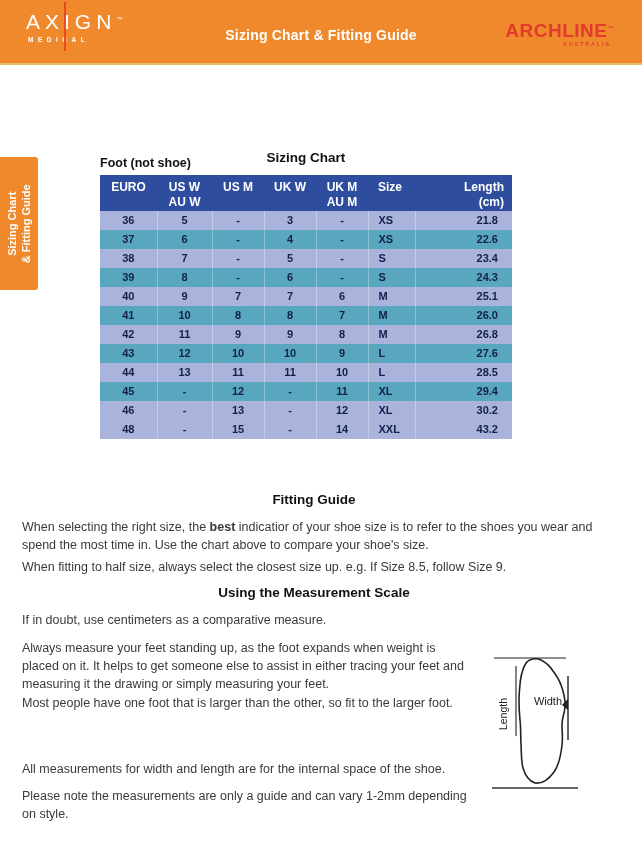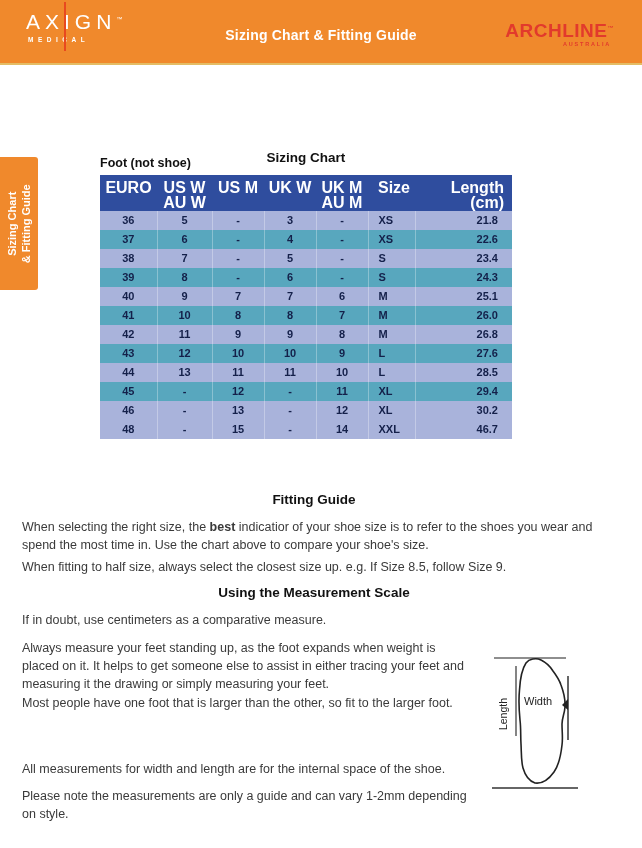--- a/index.html
+++ b/index.html
@@ -35,21 +35,21 @@
   .side-tab-text span{display:block;}
 
   
   .chart-title{position:absolute;left:100px;top:150px;width:412px;text-align:center;
                font-size:13.5px;font-weight:700;color:#111;}
   .foot-note{position:absolute;left:100px;top:156px;width:412px;text-align:left;
              font-size:12.5px;font-weight:700;color:#111;}
 
   
   .size-table{position:absolute;left:100px;top:175px;width:412px;border-collapse:collapse;table-layout:fixed;}
-  .size-table th{background:var(--table-header-blue);color:#fff;font-size:16px;font-weight:700;
+  .size-table th{background:var(--table-header-blue);color:#fff;font-size:12px;font-weight:700;
                  vertical-align:top;padding:5px 0 0 0;height:36px;line-height:15px;text-align:center;}
   .size-table td{font-size:11px;font-weight:700;color:var(--table-text);text-align:center;
                  height:19px;padding:0;line-height:19px;}
   .size-table tr.teal td{background:var(--row-teal);}
   .size-table tr.light td{background:var(--row-light);}
   .size-table td + td{border-left:1px solid rgba(255,255,255,0.3);}
   .size-table th.c5, .size-table td.c5{text-align:left;padding-left:10px;}
   .size-table th.c6{text-align:right;padding-right:8px;}
   .size-table td.c6{text-align:right;padding-right:14px;}
   .hl{display:block;}
@@ -65,21 +65,21 @@
   .m1{top:612px;width:560px;}
   .m2{top:640px;width:452px;}
   .m3{top:695px;width:480px;}
   .m4{top:761px;width:520px;}
   .m5{top:788px;width:445px;}
 
   
   .foot-diagram{position:absolute;left:486px;top:648px;width:150px;height:152px;}
   .len-label{position:absolute;left:-12px;top:60px;width:58px;text-align:center;
              transform:rotate(-90deg);font-size:10.5px;color:#222;}
-  .wid-label{position:absolute;left:38px;top:47px;width:38px;text-align:left;
+  .wid-label{position:absolute;left:38px;top:47px;width:38px;text-align:right;
              font-size:11px;color:#222;}
 </style>
 </head>
 <body>
 
 <header class="hdr">
   <div class="axign">
     <div class="axign-name">
       <span>AXIGN</span><span class="tm">™</span>
       <span class="axign-line"></span>
@@ -247,21 +247,21 @@
         <td class="c5">XL</td>
         <td class="c6">30.2</td>
       </tr>
       <tr class="light">
         <td class="c0">48</td>
         <td class="c1">-</td>
         <td class="c2">15</td>
         <td class="c3">-</td>
         <td class="c4">14</td>
         <td class="c5">XXL</td>
-        <td class="c6">46.7</td>
+        <td class="c6">43.2</td>
       </tr>
     </tbody>
 </table>
 
 <div class="sec-title t-fitting">Fitting Guide</div>
 <p class="para p1"><span>When selecting the right size, the </span><b>best</b><span> indicatior of your shoe size is to refer to the shoes you wear and spend the most time in. Use the chart above to compare your shoe's size.</span></p>
 <p class="para p2">When fitting to half size, always select the closest size up. e.g. If Size 8.5, follow Size 9.</p>
 
 <div class="sec-title t-measure">Using the Measurement Scale</div>
 <p class="para m1">If in doubt, use centimeters as a comparative measure.</p>

